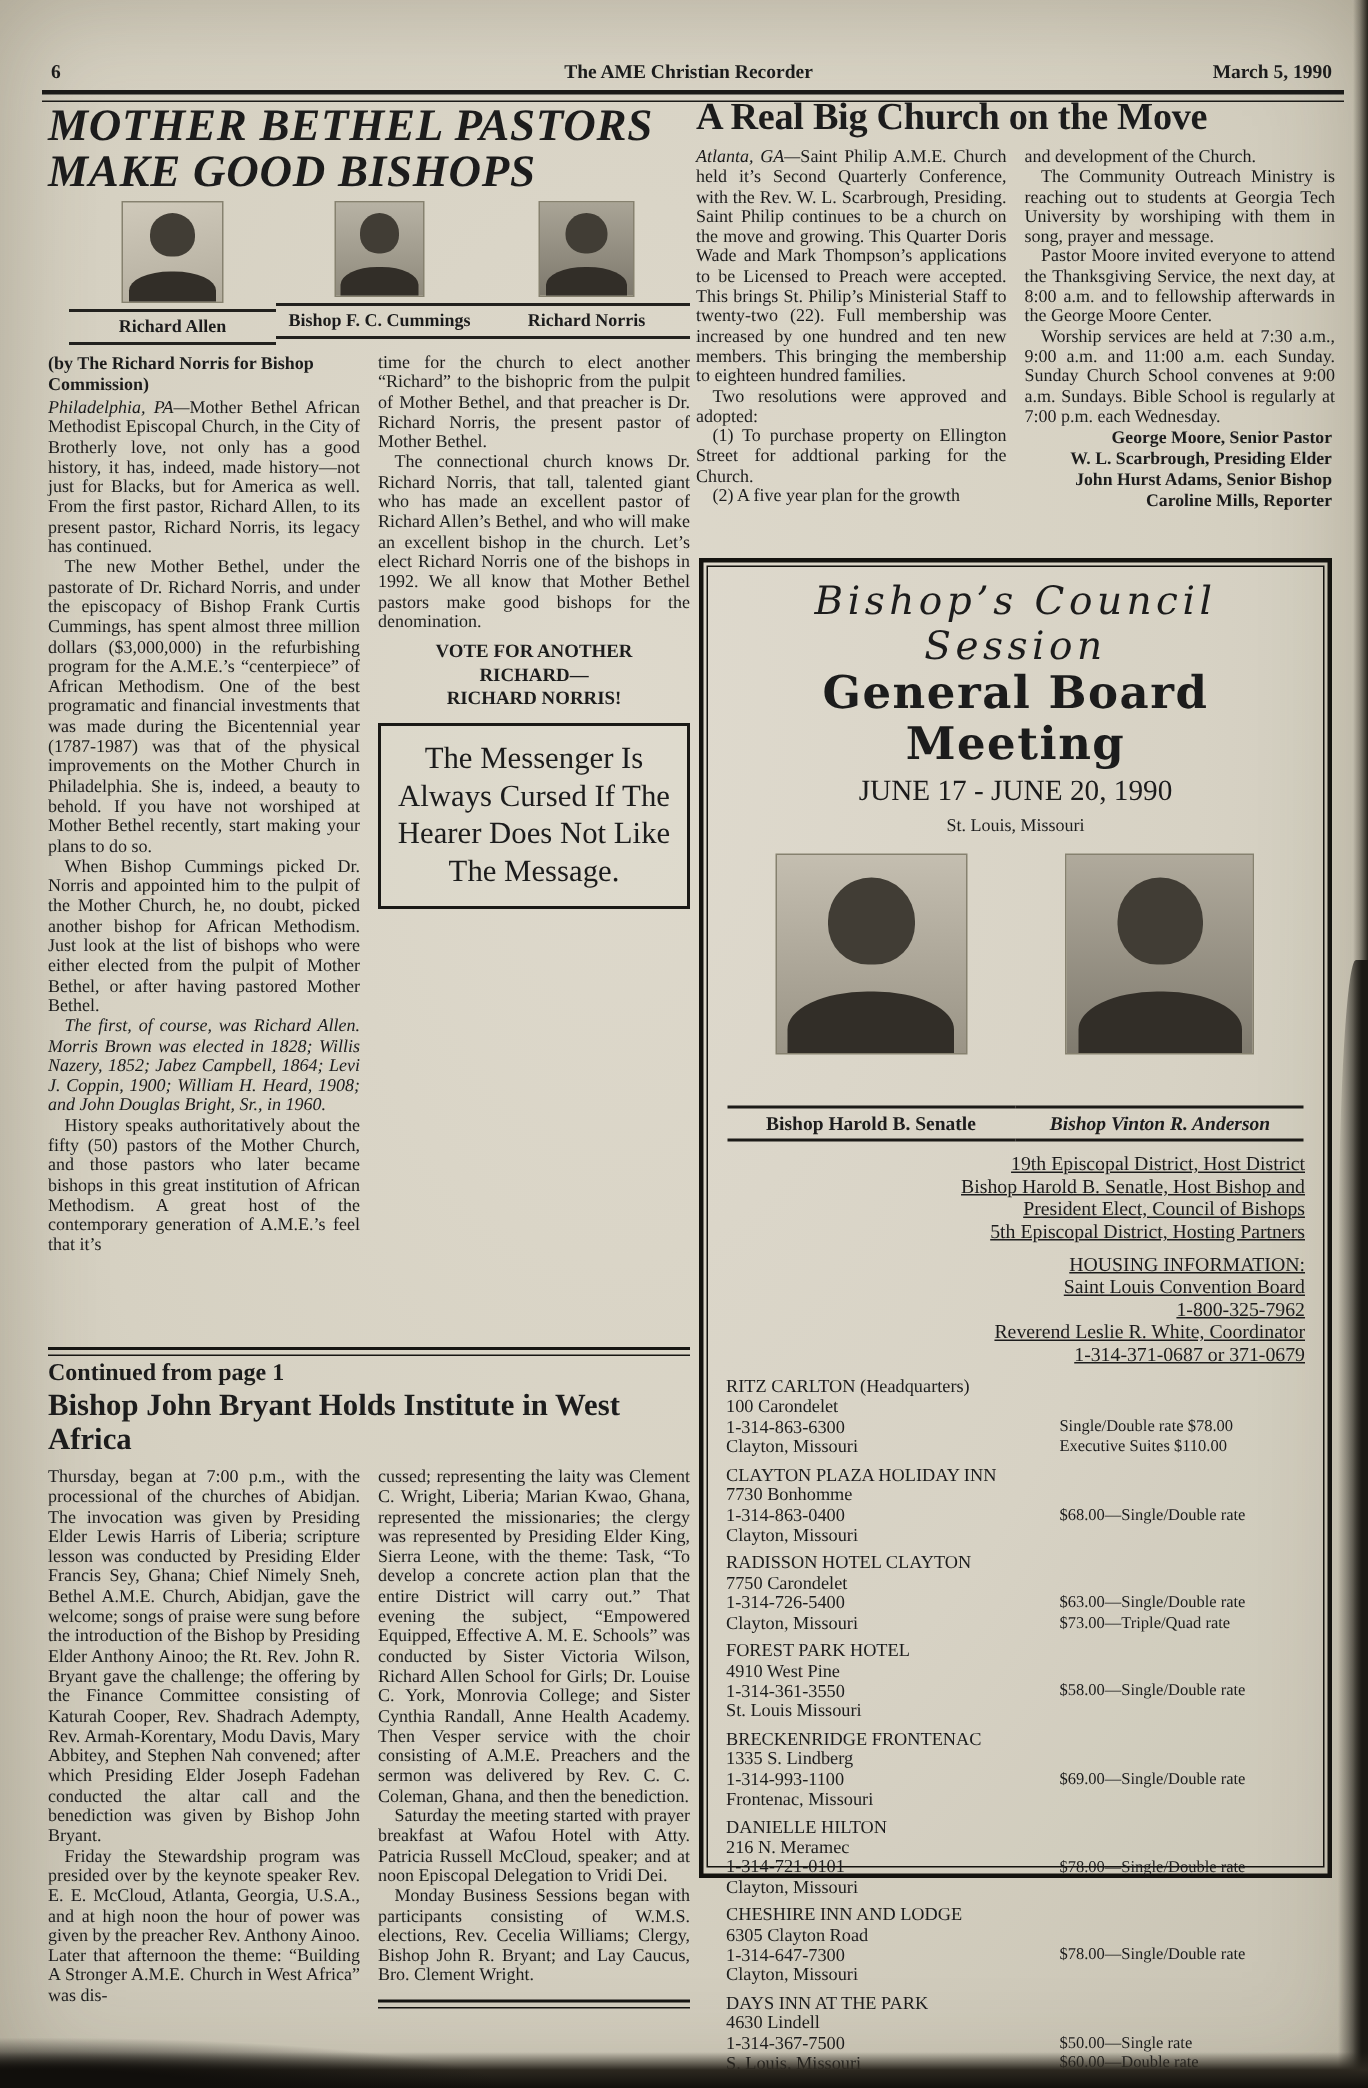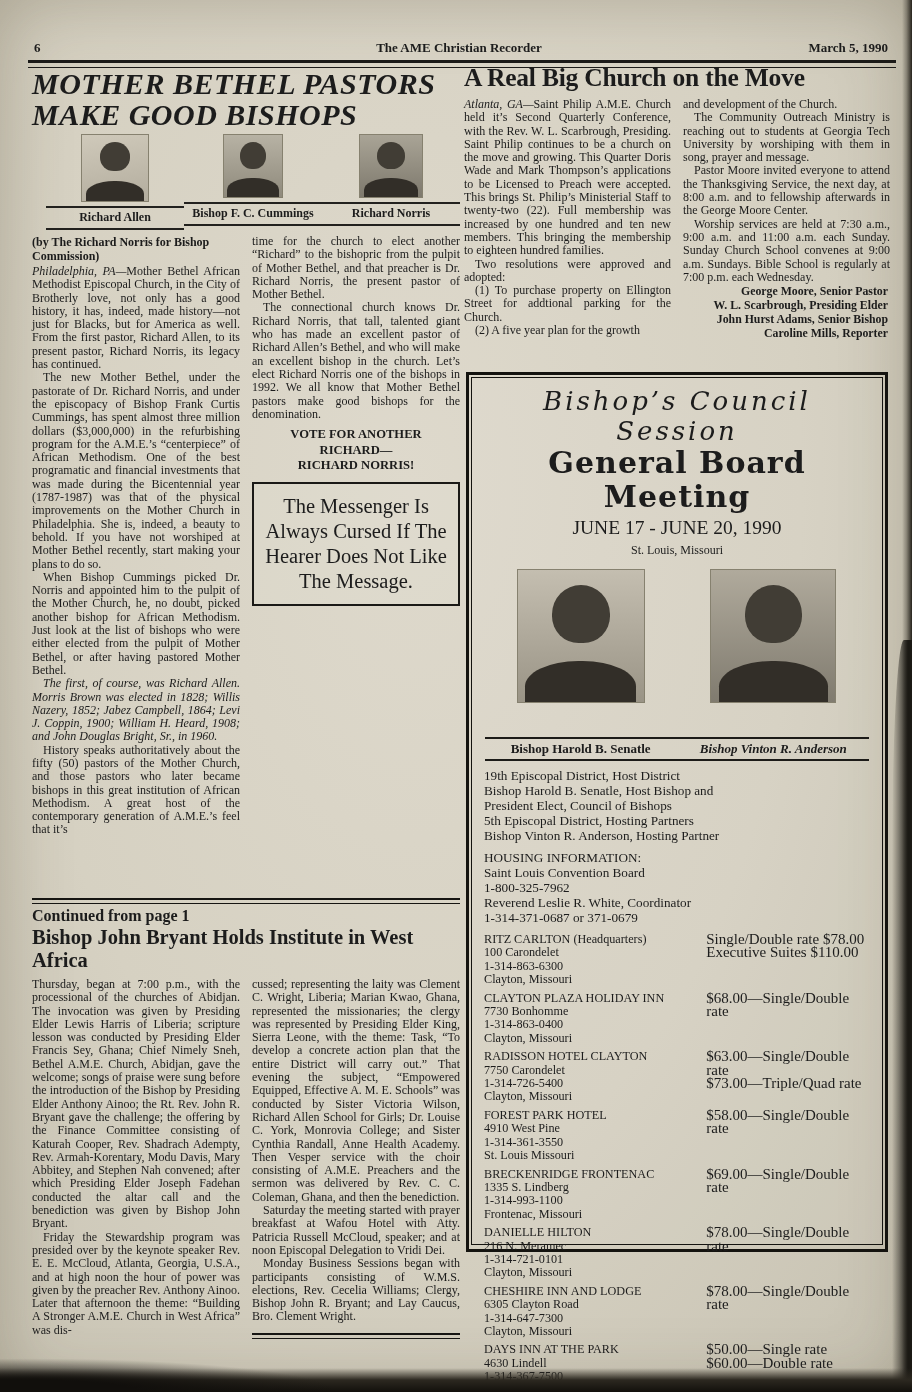--- a/index.html
+++ b/index.html
@@ -58,25 +58,25 @@
   .script-title{text-align:center;font-style:italic;font-size:26px;line-height:30px;letter-spacing:3px;font-family:"DejaVu Serif",serif;}
   .gothic-title{text-align:center;font-weight:bold;font-size:30px;line-height:34px;letter-spacing:1px;font-family:"DejaVu Serif",serif;}
   .council-dates{text-align:center;font-size:19.5px;line-height:24px;margin-top:2px;}
   .council-loc{text-align:center;font-size:12px;line-height:19px;margin-top:1px;}
   .council-photos{display:flex;justify-content:space-evenly;margin-top:9px;}
   .council-photos figure{margin:0;width:192px;display:flex;flex-direction:column;align-items:center;gap:28px;}
   .p-senatle{width:126px;height:132px;background:linear-gradient(180deg,#c4beb0,#9a9486);}
   .p-anderson{width:124px;height:132px;background:linear-gradient(180deg,#b0aa9c,#807b6f);}
   .council-cap{width:100%;margin-top:6px;border-top:2px solid #1c1b18;border-bottom:2px solid #1c1b18;padding:2px 0;font-weight:bold;font-size:13px;text-align:center;}
   .cap-italic{font-style:italic;}
-  .council-lines{margin-top:7px;text-align:left;font-size:13.2px;line-height:15px;}
+  .council-lines{margin-top:7px;text-align:right;font-size:13.2px;line-height:15px;text-decoration:underline;}
   .hotels{margin-top:8px;}
   .hotel-row{display:flex;margin-bottom:5px;}
   .hotel-left{width:228px;font-size:12.2px;line-height:13.4px;}
-  .hotel-rates{width:168px;font-size:15px;line-height:13.4px;}
+  .hotel-rates{width:168px;font-size:11px;line-height:13.4px;margin-top:27px;}
   .deadline{margin-top:7px;text-align:center;font-style:italic;}
   .dl1{font-size:14.5px;line-height:17px;}
   
   .edge-bottom{position:absolute;left:0;right:0;bottom:0;height:24px;background:linear-gradient(0deg,#12100c 0%,#2c2820 50%,rgba(44,40,32,0) 100%);pointer-events:none;}
   .edge-corner{position:absolute;left:0;bottom:0;width:340px;height:34px;background:radial-gradient(ellipse at 8% 100%,#110f0c 25%,rgba(17,15,12,0) 70%);pointer-events:none;}
   .edge-right{position:absolute;top:0;right:0;width:10px;height:100%;background:linear-gradient(270deg,#26231c 0%,rgba(38,35,28,.35) 55%,rgba(38,35,28,0) 100%);pointer-events:none;}
   .edge-right-low{position:absolute;top:46%;right:0;width:20px;height:54%;border-top-left-radius:60% 30%;background:linear-gradient(270deg,#1b1914 20%,rgba(27,25,20,.4) 65%,rgba(27,25,20,0) 100%);pointer-events:none;}
 </style>
 </head>
 <body>
@@ -202,21 +202,20 @@
       <div class="council-lines">
 
           <div>19th Episcopal District, Host District</div>
 
           <div>Bishop Harold B. Senatle, Host Bishop and</div>
 
           <div>President Elect, Council of Bishops</div>
 
           <div>5th Episcopal District, Hosting Partners</div>
 
-          <div>Bishop Vinton R. Anderson, Hosting Partner</div>
 
       </div>
 
       <div class="council-lines">
 
           <div>HOUSING INFORMATION:</div>
 
           <div>Saint Louis Convention Board</div>
 
           <div>1-800-325-7962</div>

